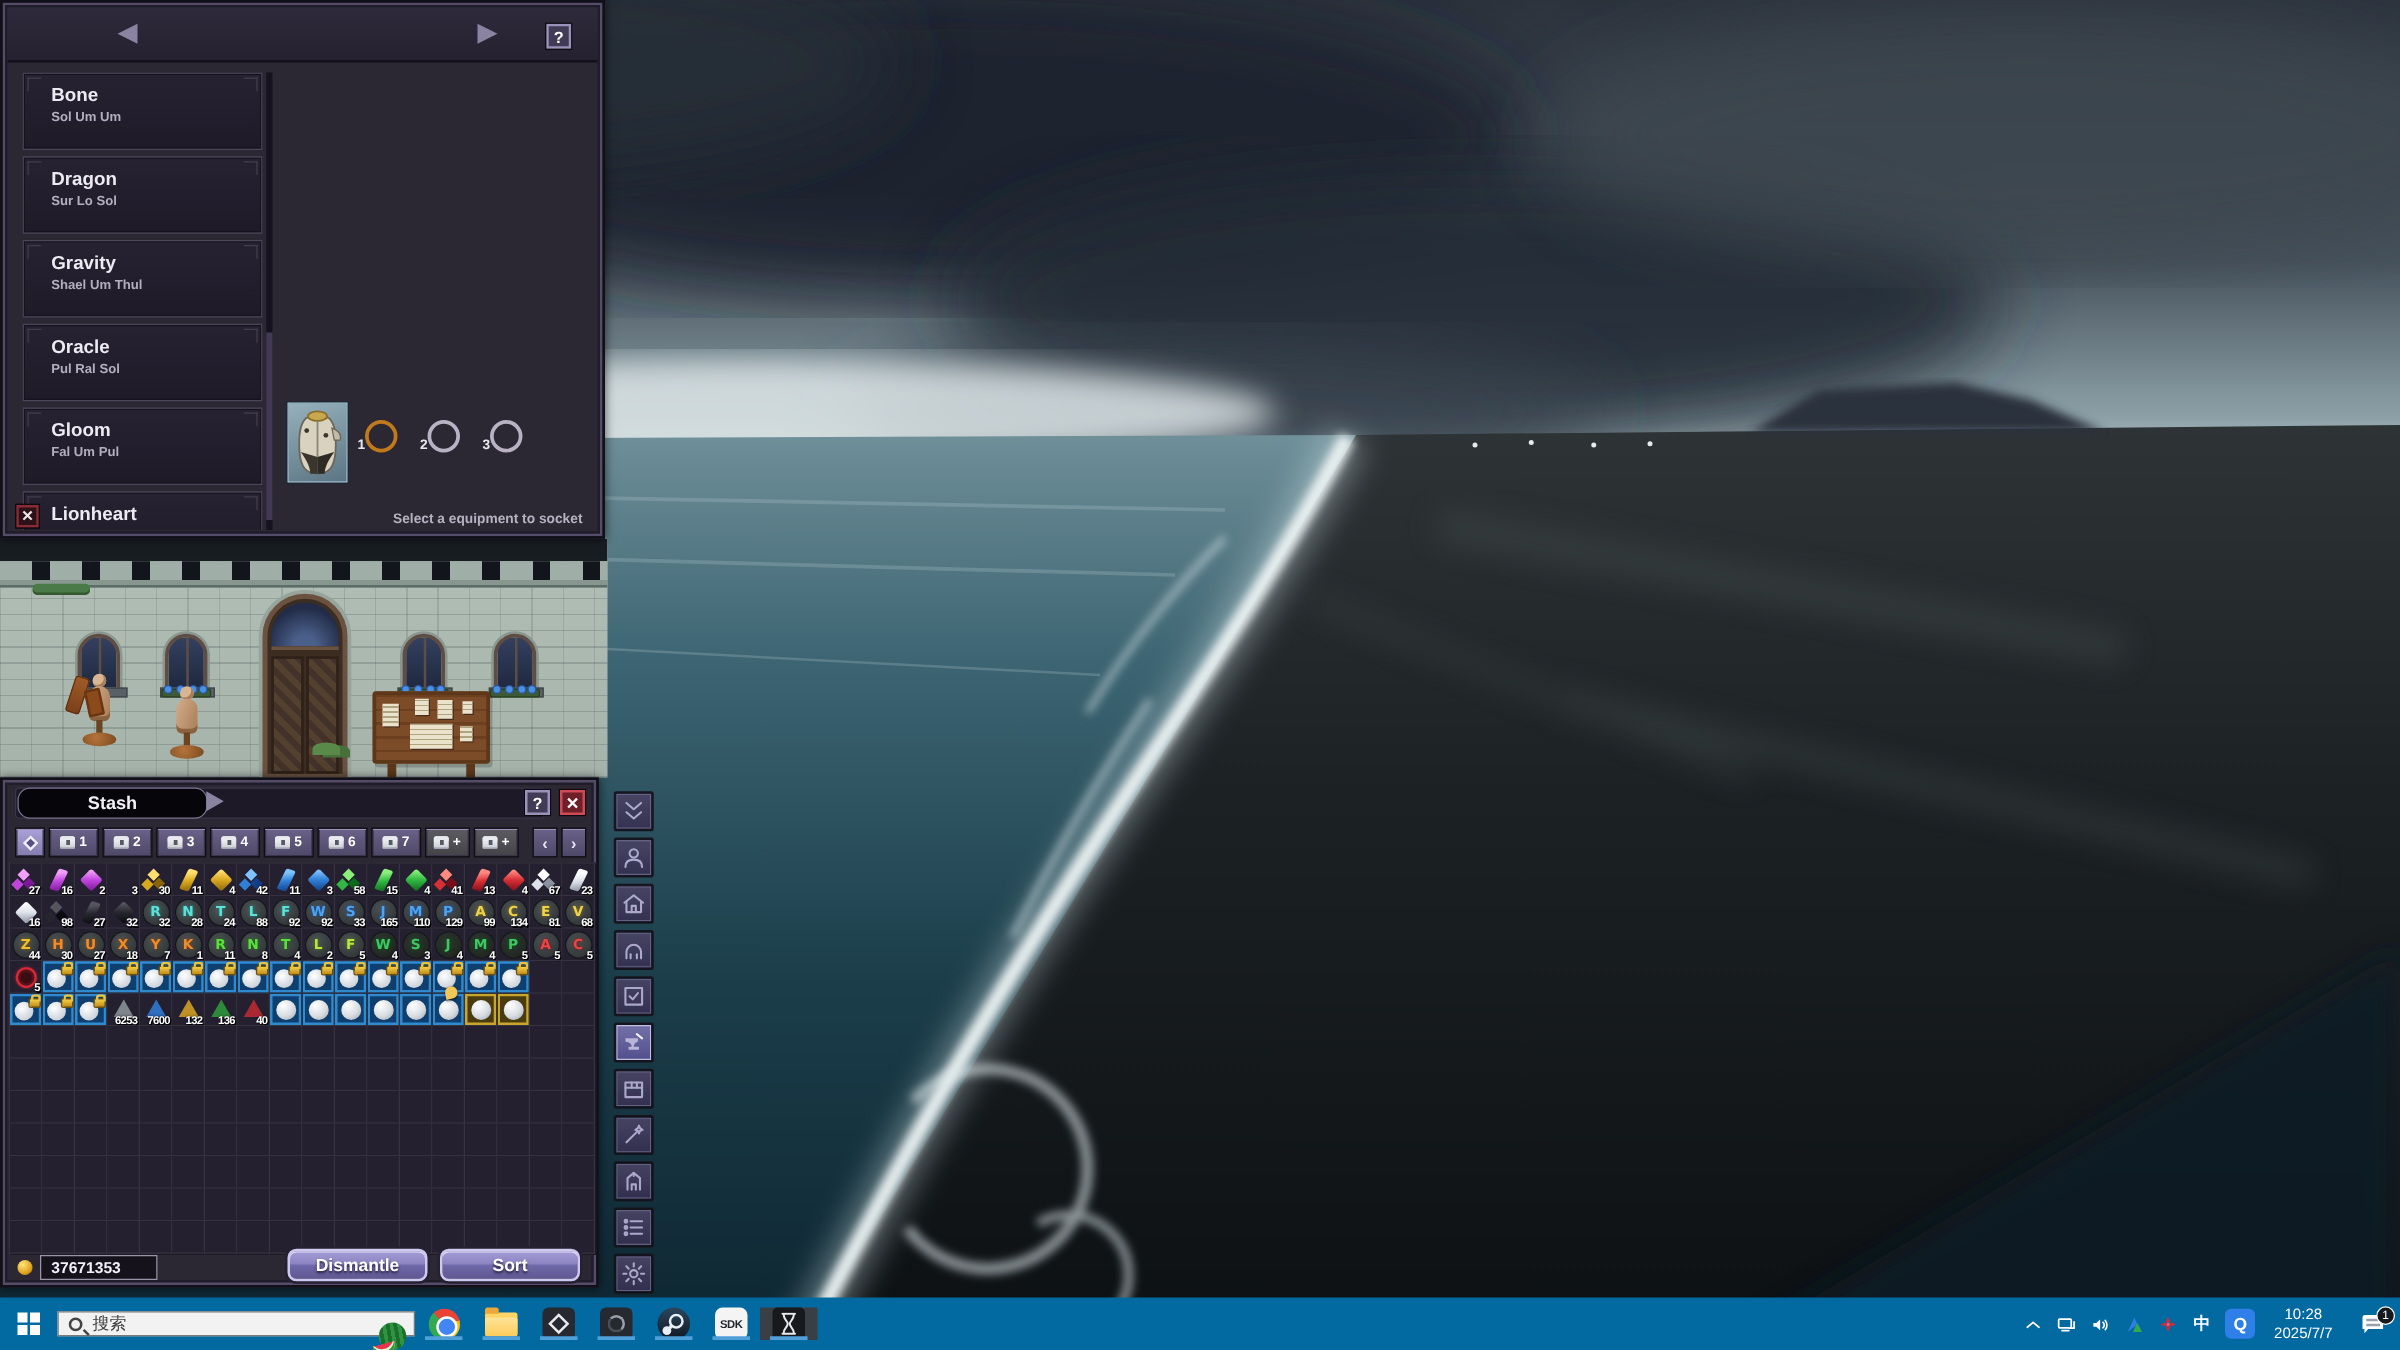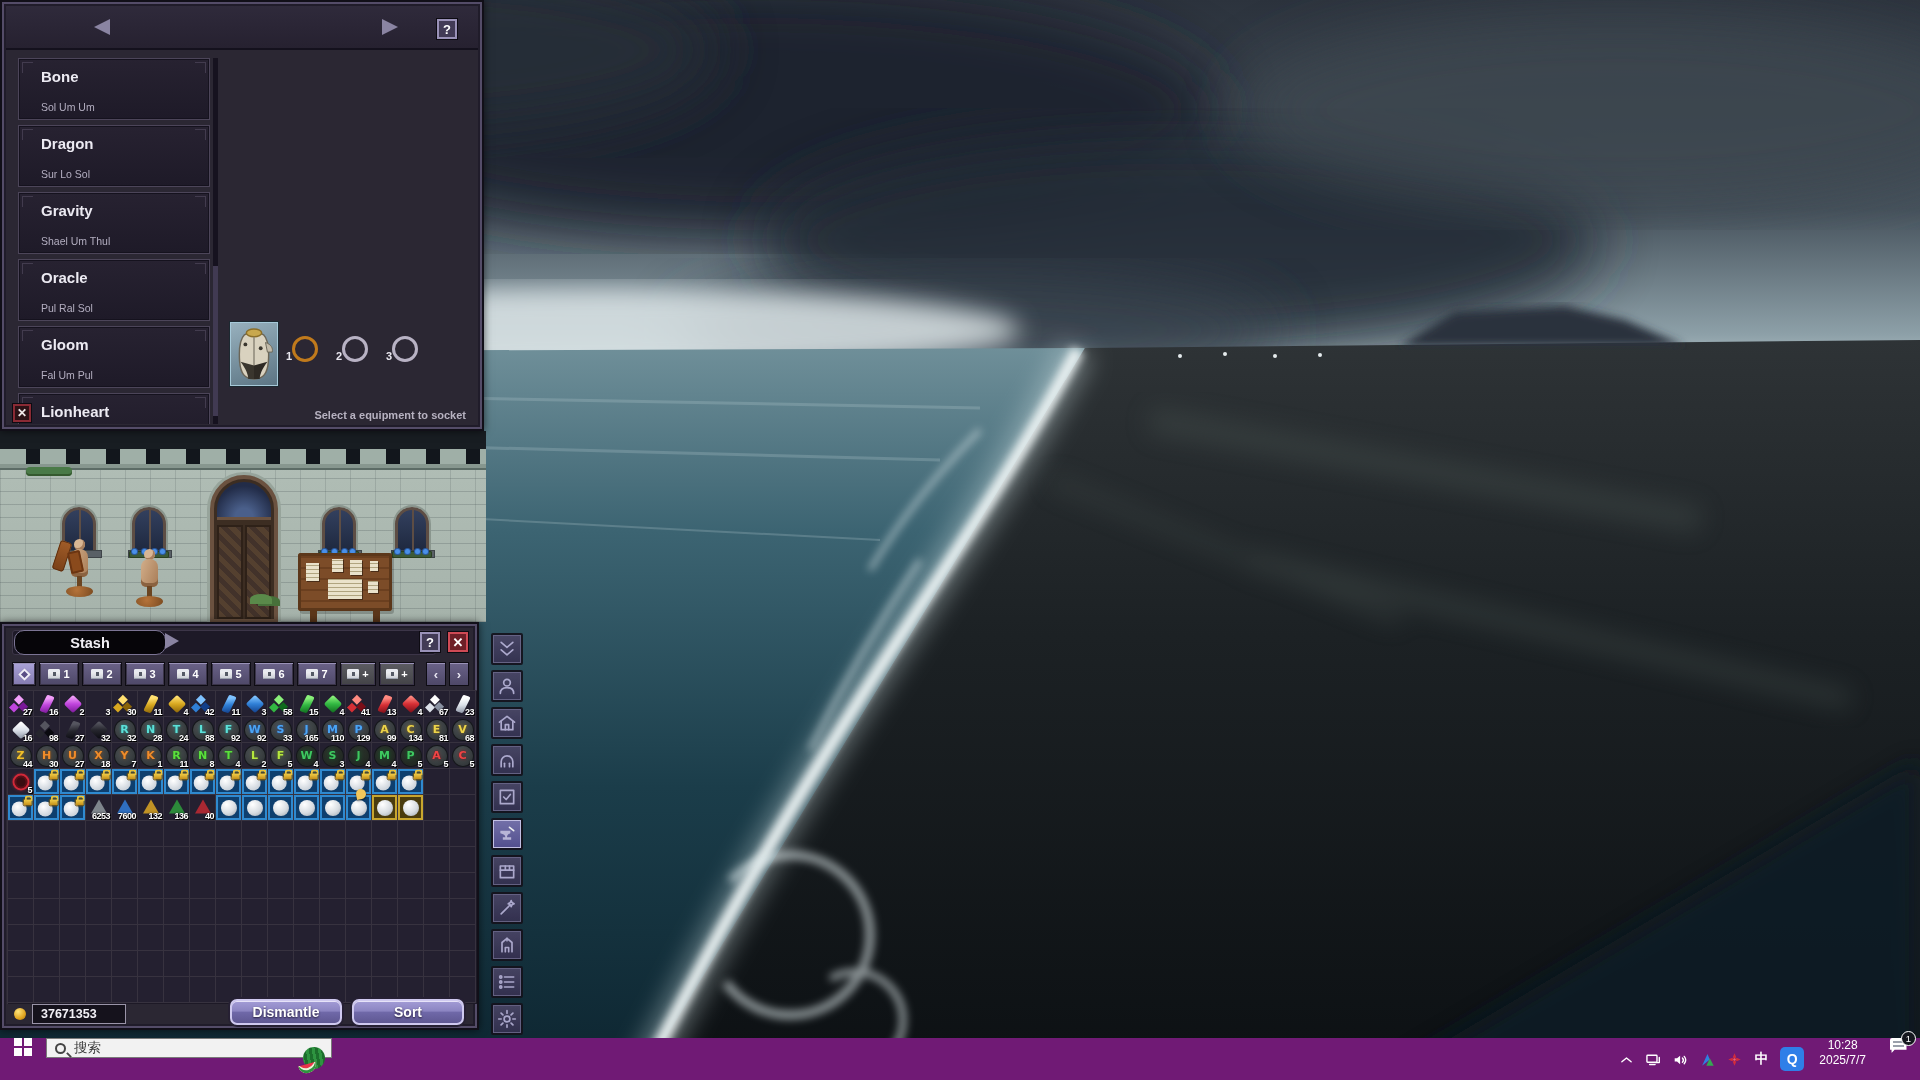--- a/index.html
+++ b/index.html
@@ -23,21 +23,21 @@
   
   #socket-win{left:0;top:0;width:484px;height:431px}
   #socket-header{position:absolute;left:4px;top:4px;right:4px;height:44px;
     background:linear-gradient(#2f2a3b,#262130);border-bottom:2px solid #14111d}
   #socket-plaque{left:110px;top:6px;width:262px;height:34px;font-size:21px;letter-spacing:.5px}
   #socket-list{position:absolute;left:16px;top:56px;width:192px;height:366px;overflow:hidden}
   .socket-item{position:relative;height:62px;margin-bottom:5px;padding:9px 10px 0 22px;
     background:linear-gradient(#272231,#1e1a28);border:1px solid #4c4559;
     box-shadow:inset 0 0 0 1px #15121e;cursor:pointer}
   .socket-item .nm{font-size:15px;color:#eceaf2;font-weight:600}
-  .socket-item .rn{font-size:10.5px;color:#b3aec0;margin-top:16px;font-weight:400}
+  .socket-item .rn{font-size:10.5px;color:#b3aec0;margin-top:3px;font-weight:700}
   .socket-item::before,.socket-item::after{content:"";position:absolute;width:10px;height:10px;
     border:1px solid #5a5268;opacity:.55}
   .socket-item::before{left:3px;top:3px;border-right:none;border-bottom:none}
   .socket-item::after{right:3px;top:3px;border-left:none;border-bottom:none}
   #socket-scroll{position:absolute;left:211px;top:56px;width:5px;height:366px;background:#16121f}
   #socket-thumb{position:absolute;left:0;top:208px;width:5px;height:150px;background:#413a52}
   #socket-detail{position:absolute;left:226px;top:50px;width:238px;height:262px;
     background:#141218;border-radius:8px;border:1px solid #0a090d}
   #socket-detail .hint{position:absolute;left:0;right:0;top:88px;text-align:center;
     color:#948fa1;font-size:12.5px;line-height:19px;font-weight:600}
@@ -180,21 +180,21 @@
   
   #side-icons{position:absolute;left:491px;top:633px;width:32px;z-index:2;display:flex;flex-direction:column;gap:5px}
   .side-btn{width:32px;height:32px;border:2px solid #14121c;border-radius:2px;cursor:pointer;
     background:linear-gradient(#4a4565,#353050);box-shadow:inset 0 0 0 1px #6a6488;
     display:flex;align-items:center;justify-content:center;opacity:.92}
   .side-btn svg{width:20px;height:20px;stroke:#b8b2d8;fill:none;stroke-width:2;stroke-linecap:round;stroke-linejoin:round}
   .side-btn.active{background:linear-gradient(#7c76b2,#575194);box-shadow:inset 0 0 0 1px #d0caf0}
   .side-btn.active svg{stroke:#ffffff}
 
   
-  #taskbar{position:absolute;left:0;bottom:0;width:1920px;height:42px;background:#701a75;z-index:5;display:flex;align-items:flex-start}
+  #taskbar{position:absolute;left:0;bottom:0;width:1920px;height:42px;background:#0369a1;z-index:5;display:flex;align-items:center}
   #start-btn{width:46px;display:flex;align-items:center;justify-content:center;cursor:pointer}
   #start-btn .wlogo{display:grid;grid-template-columns:8px 8px;grid-template-rows:8px 8px;gap:2px}
   #start-btn .wlogo i{background:#fdfdfd}
   #search-box{width:286px;background:#f2f2f2;border:1px solid #7a7a7a;display:flex;align-items:center;
     padding:0 8px;gap:8px;cursor:text;position:relative}
   #search-box .mag{width:11px;height:11px;border:2px solid #444;border-radius:50%;position:relative;flex:none}
   #search-box .mag::after{content:"";position:absolute;left:9px;top:9px;width:6px;height:2px;background:#444;transform:rotate(45deg)}
   #search-box .stext{color:#3c3c3c;font-size:13.5px}
   #search-box .melon{position:absolute;right:6px;top:8px;width:26px;height:26px}
   #search-box .melon .whole{position:absolute;right:0;top:0;width:22px;height:22px;border-radius:50%;
@@ -1146,20 +1146,51 @@
       </span>
   </div>
   <div id="search-box">
     <span class="mag"></span>
     <span class="stext">搜索</span>
     <span class="melon">
         <span class="whole"></span>
         <span class="slice"></span>
       </span>
   </div>
+  <div id="task-apps" style="display:flex">
+      <div class="task-icon running">
+        <div class="ti-chrome"></div>
+      </div>
+      <div class="task-icon running">
+        <div class="ti-folder"></div>
+      </div>
+      <div class="task-icon running">
+        <div class="ti-dark">
+          <div class="cube"></div>
+        </div>
+      </div>
+      <div class="task-icon running">
+        <div class="ti-dark">
+          <div class="swirl"></div>
+        </div>
+      </div>
+      <div class="task-icon running">
+        <div class="ti-steam"></div>
+      </div>
+      <div class="task-icon running">
+        <div class="ti-sdk">SDK</div>
+      </div>
+      <div class="task-icon running active-app">
+        <div class="ti-hour">
+          <svg viewBox="0 0 16 18">
+            <path d="M3 1h10M3 17h10M4 2c0 4 3.2 4.6 3.2 7S4 13 4 16M12 2c0 4-3.2 4.6-3.2 7s3.2 4 3.2 7" stroke="#e8eaee" stroke-width="1.6" fill="none" stroke-linecap="round"></path>
+          </svg>
+        </div>
+      </div>
+    </div>
   <div id="tray">
       <div class="tray-item">
         <svg viewBox="0 0 22 22">
           <path d="M5 14l6-5 6 5"></path>
         </svg>
       </div>
       <div class="tray-item">
         <svg viewBox="0 0 22 22">
           <rect x="2.5" y="5.5" width="13" height="9" rx="1"></rect>
           <path d="M18.5 8.5v6.5h-5"></path>

